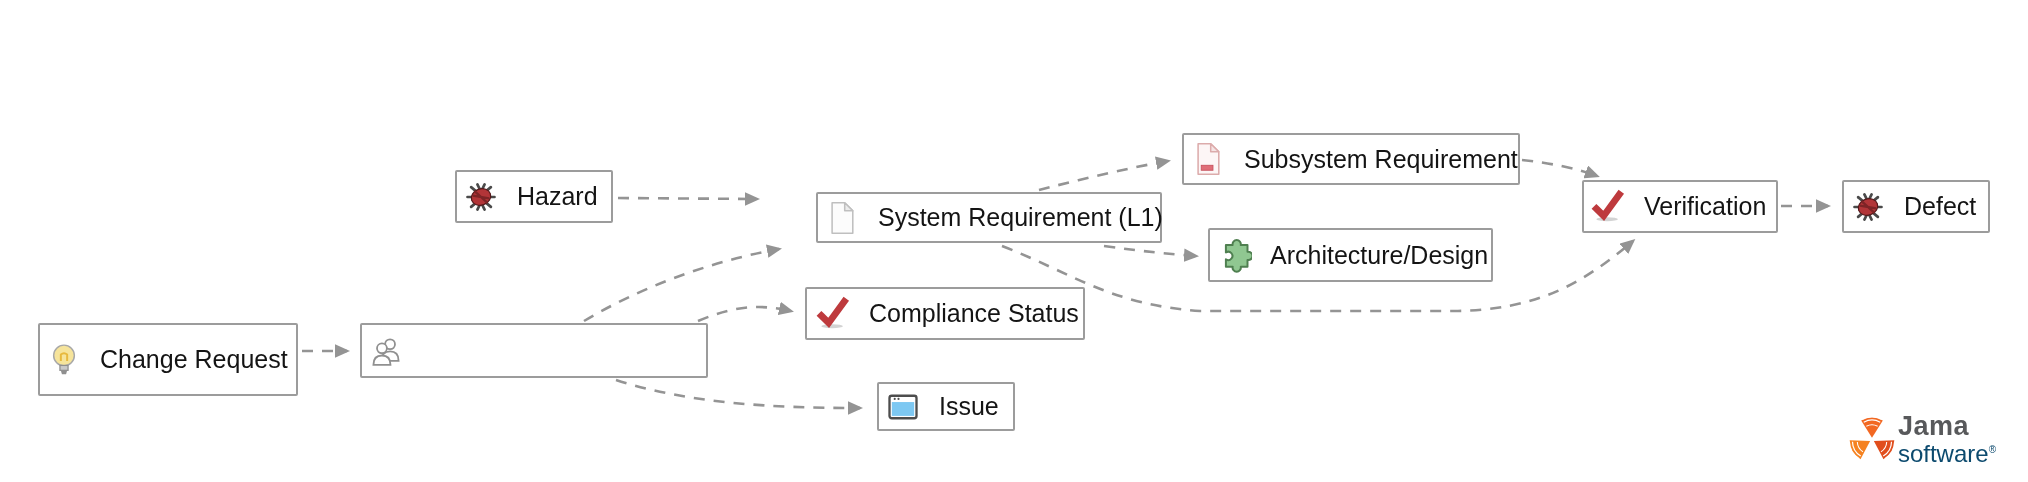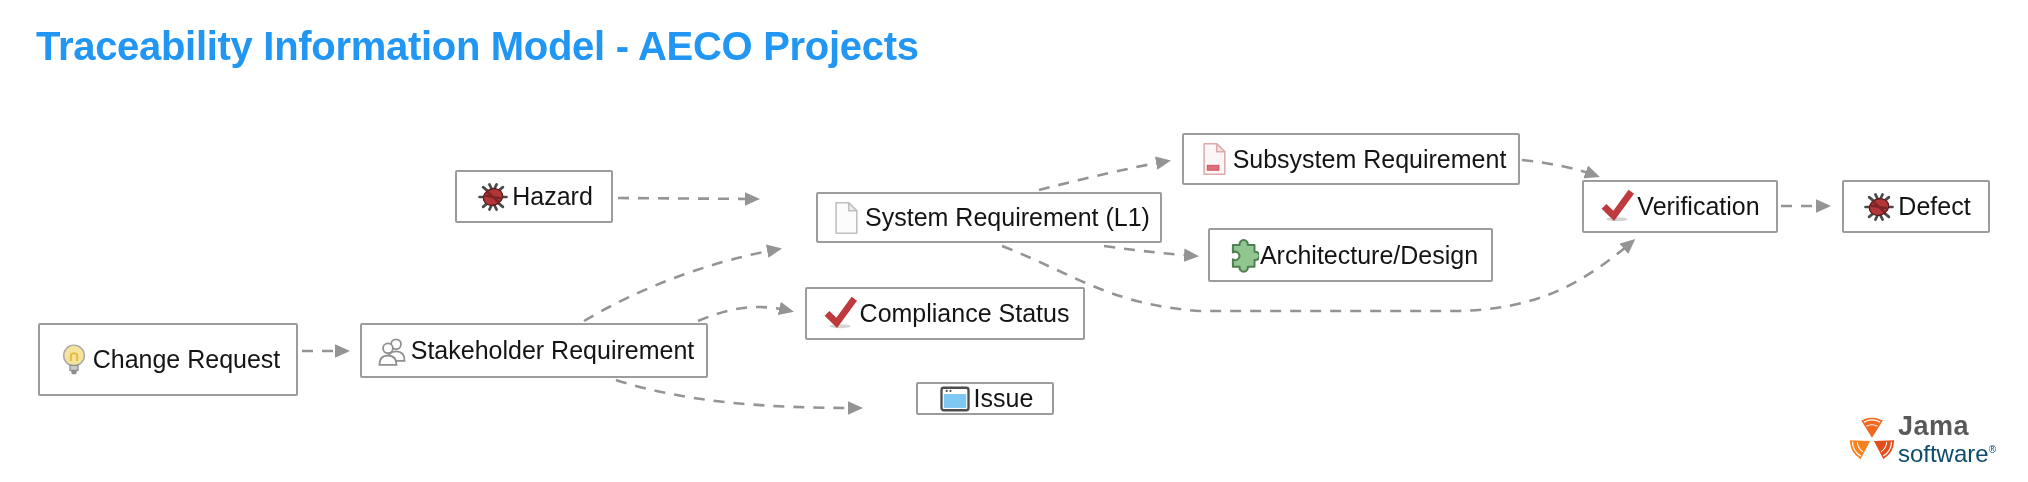--- a/index.html
+++ b/index.html
@@ -14,21 +14,21 @@
     font-size:40px; font-weight:700; letter-spacing:-0.3px;
     color:#2196F3;
   }
 
   #edge-layer { position:absolute; left:0; top:0; width:2028px; height:482px; }
   .edge { fill:none; stroke:#949494; stroke-width:2.6; stroke-dasharray:11 9; }
   #arrowhead path { fill:#949494; }
 
   .node {
     position:absolute; box-sizing:border-box;
-    display:flex; align-items:center; justify-content:center; gap:1px;
+    display:flex; align-items:center; justify-content:flex-start; gap:18px;
     background:#ffffff; border:2px solid #9C9C9C; border-radius:2px;
     padding:0 6px;
   }
   .node-icon { width:36px; height:36px; flex:0 0 auto; }
   .node-label { font-size:25px; color:#141414; white-space:nowrap; }
 
   .logo {
     position:absolute; right:32px; bottom:16px;
     display:flex; align-items:center; 
   }
@@ -110,21 +110,20 @@
     <g id="jama-blade">
       <path class="blade-fill" d="M30 27.5 L17.5 7.5 Q30 0.5 42.5 7.5 Z"></path>
       <path d="M20.5 9.5 Q30 4.2 39.5 9.5" stroke="#FFFFFF" stroke-width="1.4" fill="none"></path>
       <path d="M23.5 14.2 Q30 10.8 36.5 14.2" stroke="#FFFFFF" stroke-width="1.2" fill="none"></path>
       <path d="M18.8 6.5 Q30 0 41.2 6.5" stroke="#FFFFFF" stroke-width="0.9" fill="none" opacity="0.85"></path>
     </g>
   </defs>
 </svg>
 
 <div class="canvas">
-  <h1 class="title" style="color: rgb(33, 150, 243);">Traceability Information Model - AECO Projects</h1>
 
   <svg id="edge-layer" viewBox="0 0 2028 482">
     <defs>
       <marker id="arrowhead-main" viewBox="0 0 10 9" refX="8" refY="4.5" markerWidth="5.8" markerHeight="5.2" orient="auto">
         <path d="M0 0 L10 4.5 L0 9 Z" fill="#949494"></path>
       </marker>
     </defs>
     <g id="edge-group">
         <path class="edge" d="M 302 351 L 347 351" marker-end="url(#arrowhead-main)" style="stroke: rgb(148, 148, 148);"></path>
         <path class="edge" d="M 618 198 L 757 199" marker-end="url(#arrowhead-main)" style="stroke: rgb(148, 148, 148);"></path>
@@ -173,23 +172,22 @@
       <div class="node" style="left: 38px; top: 323px; width: 260px; height: 73px; border-color: rgb(156, 156, 156);">
         <svg viewBox="0 0 40 40" class="node-icon">
           <use href="#icon-bulb"></use>
         </svg>
         <span class="node-label">Change Request</span>
       </div>
       <div class="node" style="left: 360px; top: 323px; width: 348px; height: 55px; border-color: rgb(156, 156, 156);">
         <svg viewBox="0 0 40 40" class="node-icon">
           <use href="#icon-people"></use>
         </svg>
-        <span class="node-label">Stakeholder Requirement</span>
-      </div>
-      <div class="node" style="left: 877px; top: 382px; width: 138px; height: 33px; border-color: rgb(156, 156, 156); margin-left: 39px;">
+      </div>
+      <div class="node" style="left: 877px; top: 382px; width: 138px; height: 49px; border-color: rgb(156, 156, 156);">
         <svg viewBox="0 0 40 40" class="node-icon">
           <use href="#icon-window"></use>
         </svg>
         <span class="node-label">Issue</span>
       </div>
       <div class="node" style="left: 1582px; top: 180px; width: 196px; height: 53px; border-color: rgb(156, 156, 156);">
         <svg viewBox="0 0 40 40" class="node-icon">
           <use href="#icon-check"></use>
         </svg>
         <span class="node-label">Verification</span>

